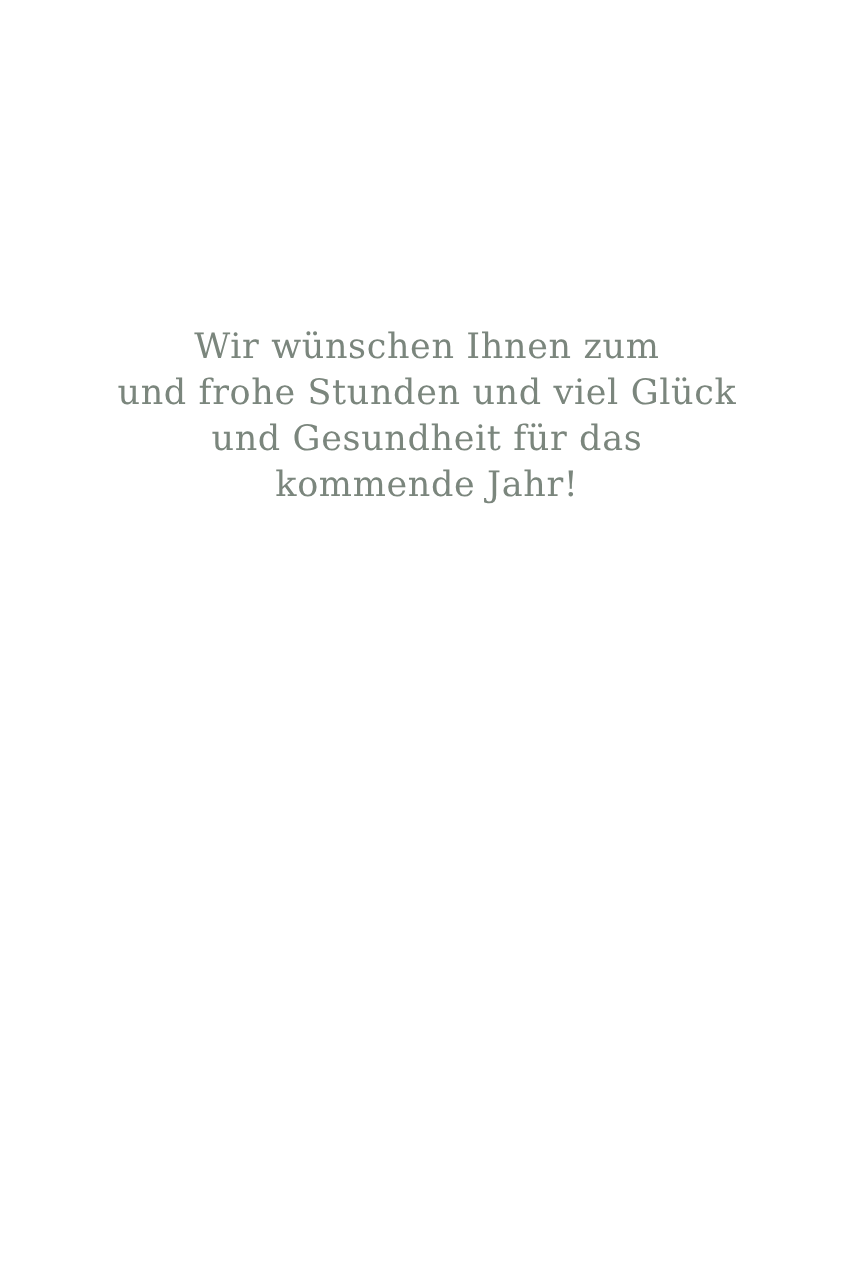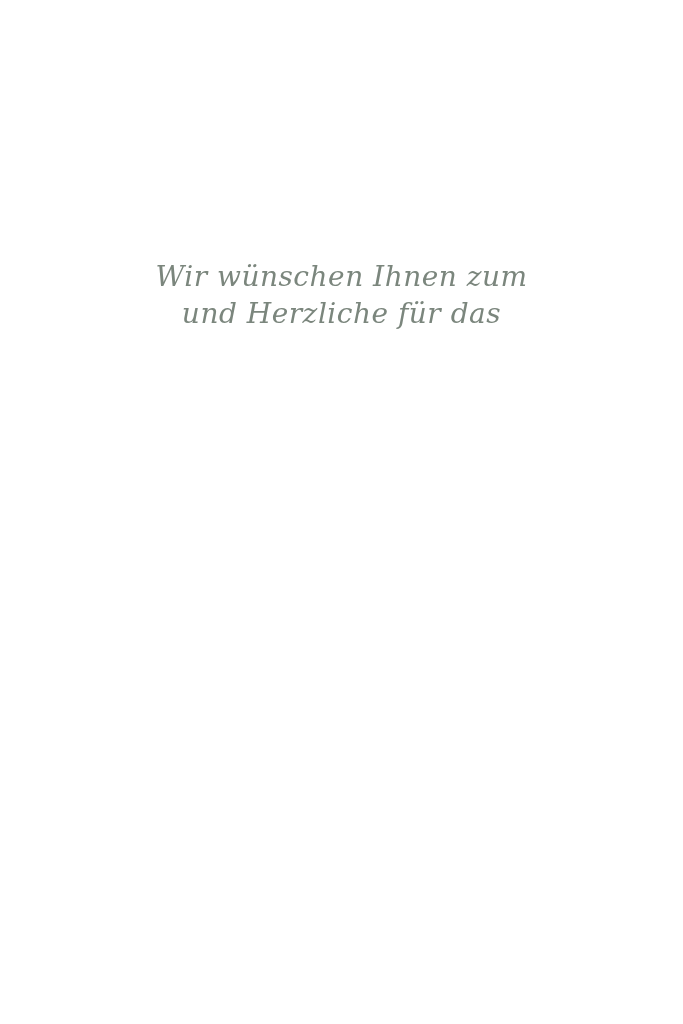--- a/index.html
+++ b/index.html
@@ -21,28 +21,29 @@
   }
   .greeting {
     text-align: center;
     color: #7b867d;
     font-size: 28px;
     line-height: 37px;
     letter-spacing: 0.5px;
   }
   .greeting .line {
     white-space: pre;
-    font-style: italic;
   }
   .spacer-line {
     height: 37px;
   }
 </style>
 </head>
 <body>
 
 <div class="card">
   <div class="greeting">
     <div class="line">Wir wünschen Ihnen zum</div>
-    <div class="line">und Herzliche für das</div>
+    <div class="line">und frohe Stunden und viel Glück</div>
+    <div class="line">und Gesundheit für das</div>
+    <div class="line">kommende Jahr!</div>
     <div class="spacer-line"></div>
   </div>
 </div>
 
 </body></html>

